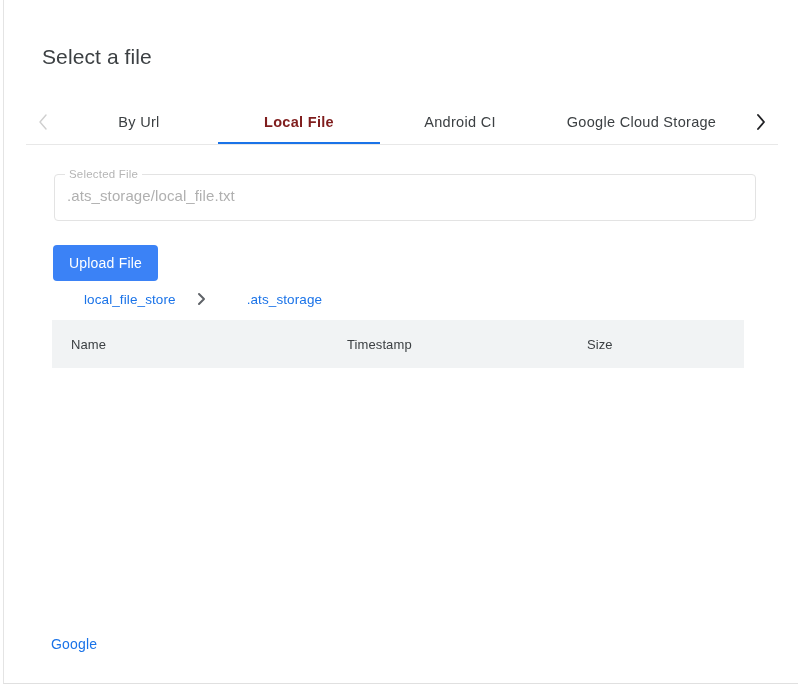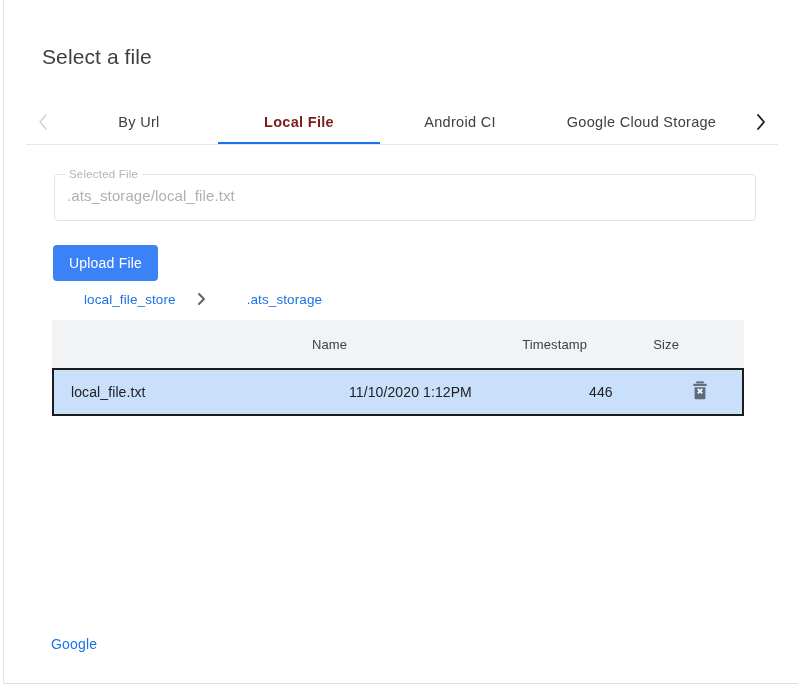--- a/index.html
+++ b/index.html
@@ -180,21 +180,20 @@
     position: absolute;
     left: 48px;
     top: 320px;
     width: 692px;
   }
   .thead {
     display: flex;
     align-items: center;
     height: 48px;
     background: #f1f3f4;
-    text-align: right;
   }
   .th {
     font-size: 13px;
     color: #3c4043;
     letter-spacing: .1px;
   }
   .col-name   { flex: 0 0 295px; padding-left: 19px; box-sizing: border-box; }
   .col-time   { flex: 0 0 240px; box-sizing: border-box; }
   .col-size   { flex: 0 0 92px;  box-sizing: border-box; }
   .col-action { flex: 1 1 auto; display: flex; align-items: center; justify-content: flex-start; }
@@ -322,36 +321,19 @@
   </div>
 
   <div class="table">
     <div class="thead">
       <div class="th col-name">Name</div>
       <div class="th col-time">Timestamp</div>
       <div class="th col-size">Size</div>
       <div class="th col-action"></div>
     </div>
 
-    <div class="trow">
-      <div class="td col-name">local_file.txt</div>
-      <div class="td col-time">11/10/2020 1:12PM</div>
-      <div class="td col-size">446</div>
-      <div class="col-action">
-        <button class="trash-btn">
-          <span>
-            <svg width="20" height="21" viewBox="0 0 20 21">
-              <rect x="6.2" y="1.4" width="7.6" height="1.9" fill="#5f6b7a"></rect>
-              <rect x="3.3" y="3.8" width="13.4" height="2.1" fill="#5f6b7a"></rect>
-              <path d="M4.6 7.2 h10.8 v11.0 a1.1 1.1 0 0 1 -1.1 1.1 h-8.6 a1.1 1.1 0 0 1 -1.1 -1.1 z" fill="#5f6b7a"></path>
-              <path d="M7.1 9.6 l1.3 -1.3 l1.6 1.6 l1.6 -1.6 l1.3 1.3 l-1.6 1.6 l1.6 1.6 l-1.3 1.3 l-1.6 -1.6 l-1.6 1.6 l-1.3 -1.3 l1.6 -1.6 z" fill="#ffffff"></path>
-            </svg>
-          </span>
-        </button>
-      </div>
-    </div>
   </div>
 
   <div class="footer">
     <button class="btn-text">Google</button>
   </div>
 
 </div>
 
 </body></html>

